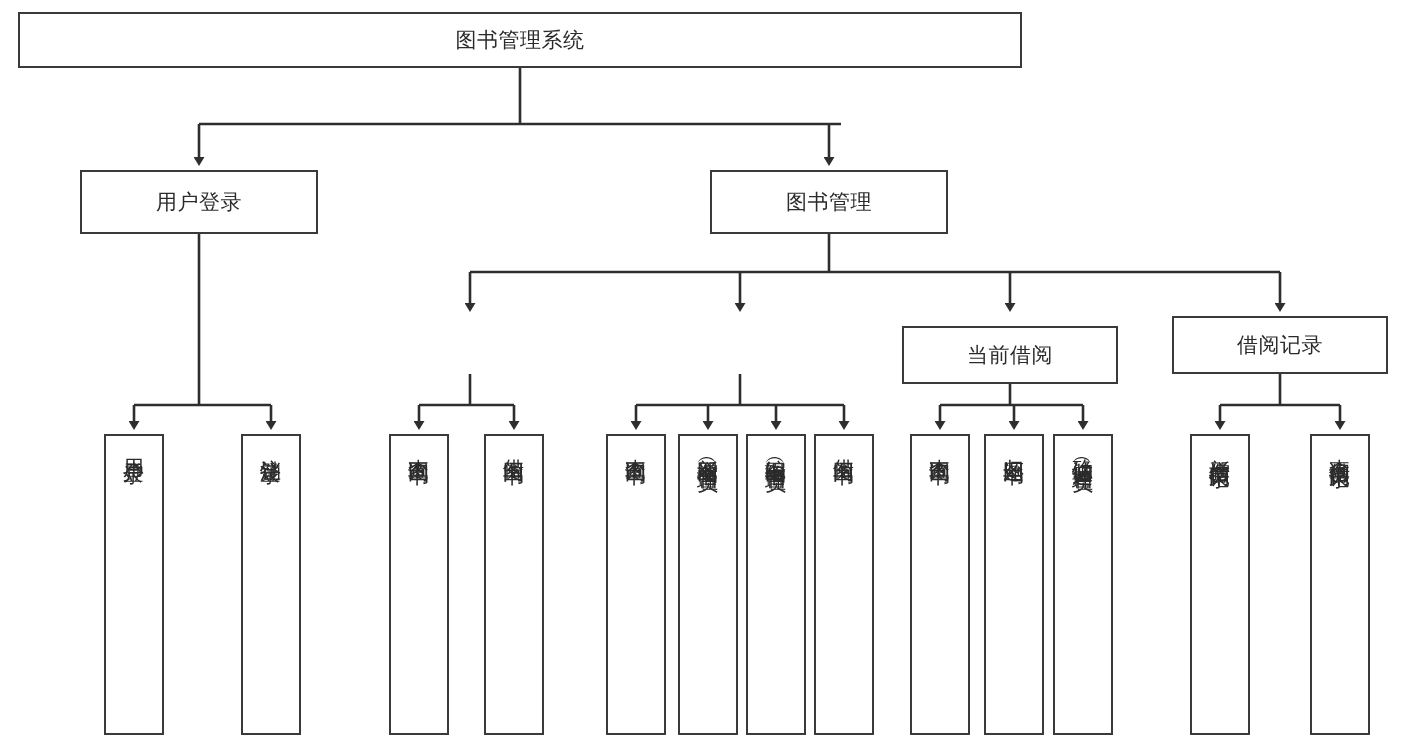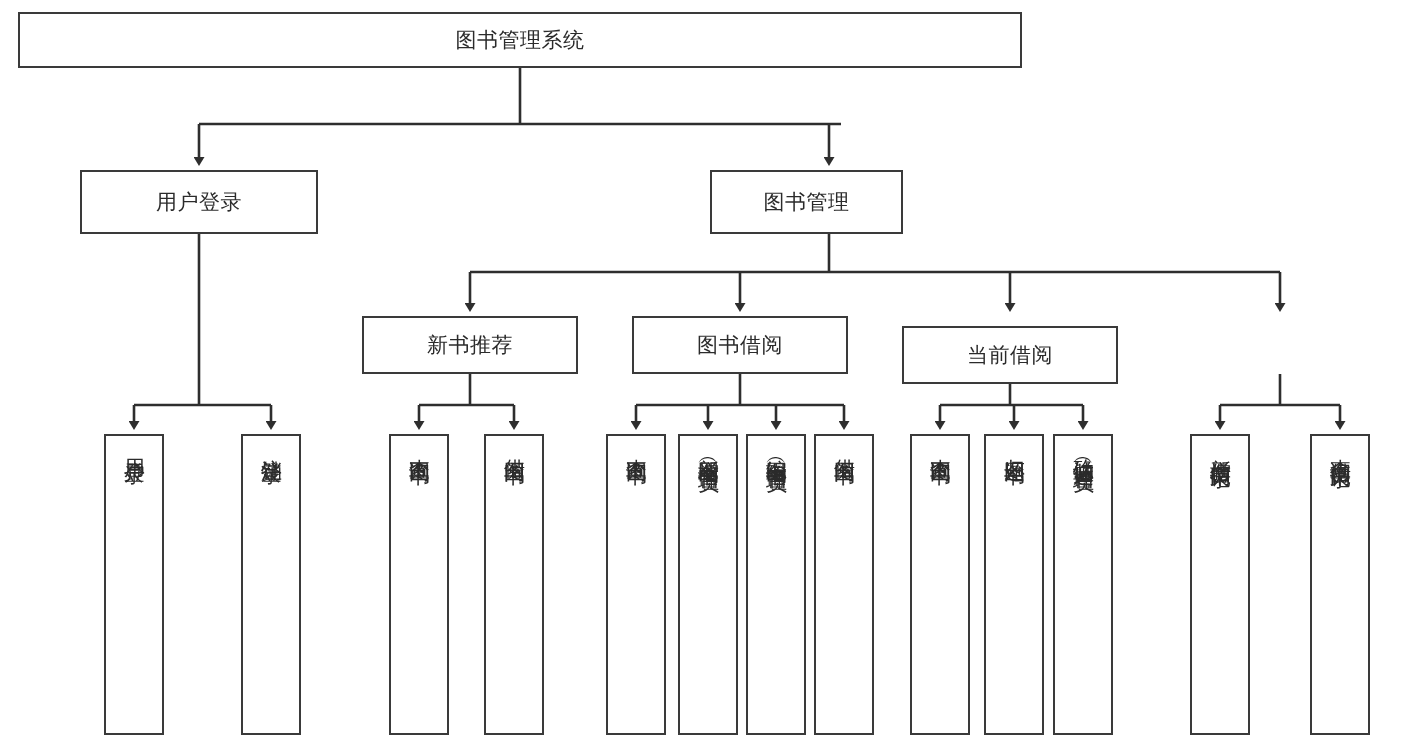--- a/index.html
+++ b/index.html
@@ -33,21 +33,20 @@
     display: flex;
     align-items: center;
     justify-content: center;
     color: #2b2b2b;
   }
   .node-label {
     display: block;
     text-align: right;
     line-height: 1.18;
     letter-spacing: 0.5px;
-    font-family: Liberation Serif, serif;
   }
   .h-node .node-label {
     font-size: 21px;
   }
   .v-node {
     align-items: flex-start;
     justify-content: center;
     padding-top: 6px;
   }
   .v-node .node-label {
@@ -126,36 +125,33 @@
   </svg>
 
   <div class="node h-node" style="left:18px;top:12px;width:1004px;height:56px;">
     <span class="node-label">图书管理系统</span>
   </div>
 
   <div class="node h-node" style="left:80px;top:170px;width:238px;height:64px;">
     <span class="node-label">用户登录</span>
   </div>
 
-  <div class="node h-node" style="left:710px;top:170px;width:193px;height:64px;">
+  <div class="node h-node" style="left:710px;top:170px;width:238px;height:64px;">
     <span class="node-label">图书管理</span>
   </div>
 
-  <div class="node h-node" style="left:362px;top:316px;width:216px;height:58px;">
-    <span class="node-label">新书推荐</span>
-  </div>
-
-  <div class="node h-node" style="left:632px;top:316px;width:216px;height:58px;">
-    <span class="node-label">图书借阅</span>
-  </div>
+
 
   <div class="node h-node" style="left:902px;top:316px;width:216px;height:58px;margin-top:10px;">
     <span class="node-label">当前借阅</span>
   </div>
 
+  <div class="node h-node" style="left:1172px;top:316px;width:216px;height:58px;">
+    <span class="node-label">借阅记录</span>
+  </div>
 
   <div class="node v-node" style="left:104px;top:434px;width:60px;height:301px;">
     <span class="node-label">用户登录</span>
   </div>
 
   <div class="node v-node" style="left:241px;top:434px;width:60px;height:301px;">
     <span class="node-label">注销登录</span>
   </div>
 
   <div class="node v-node" style="left:389px;top:434px;width:60px;height:301px;">

